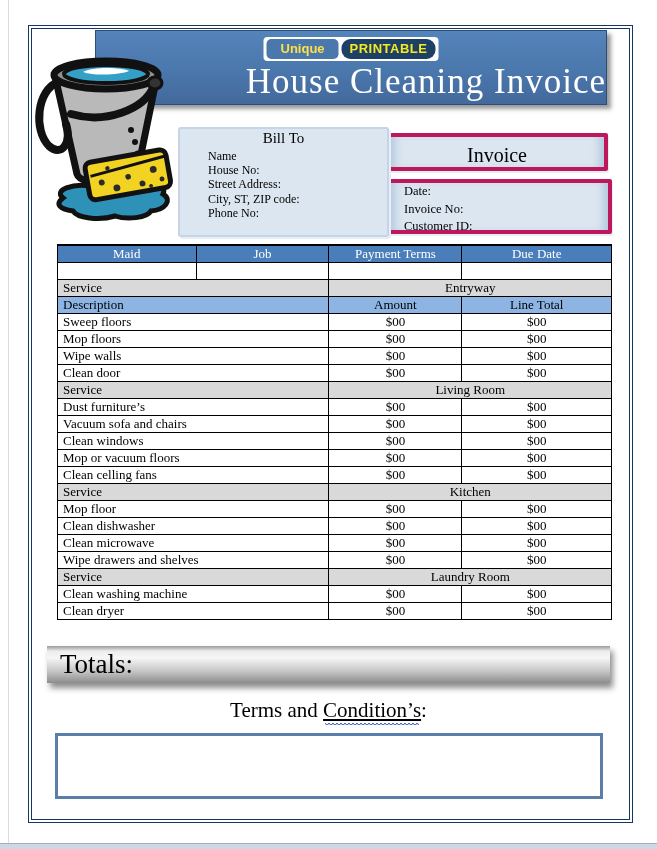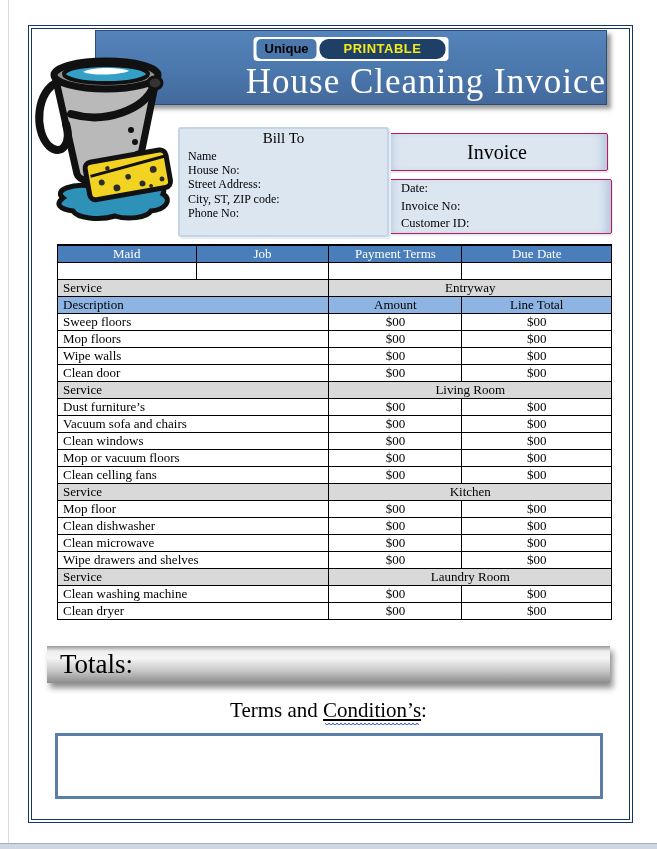--- a/index.html
+++ b/index.html
@@ -16,34 +16,34 @@
   .bottom-strip{position:absolute;left:0;top:843px;width:657px;height:6px;background:#cfd7e2;border-top:1px solid #9fb0c4}
 
   .page-frame{position:absolute;left:28px;top:25px;width:605px;height:798px;border:4px double var(--frame-navy)}
 
   .banner{position:absolute;left:95px;top:30px;width:512px;height:75px;
     background:linear-gradient(180deg,#5584ba 0%,#4a77ac 55%,#44699c 100%);
     border:1px solid #2c4d77;box-shadow:4px 4px 4px rgba(55,55,55,.5);z-index:2}
   .logo{position:absolute;top:6px;left:50%;transform:translateX(-50%);display:flex;align-items:center;
     background:#fdfdfd;padding:2px 3px;border-radius:4px;gap:3px;height:24px;
     font-family:"Liberation Sans",sans-serif;font-size:13px;font-weight:bold;white-space:nowrap}
-  .logo-unique{background:var(--banner-blue);color:#000000;padding:1px 8px;border-radius:5px;line-height:18px}
-  .logo-printable{background:var(--logo-navy);color:var(--logo-yellow);padding:1px 24px;border-radius:9px;
+  .logo-unique{background:var(--banner-blue);color:#fde047;padding:1px 14px;border-radius:5px;line-height:18px}
+  .logo-printable{background:var(--logo-navy);color:var(--logo-yellow);padding:1px 8px;border-radius:9px;
     letter-spacing:.5px;line-height:18px}
   .banner-title{position:absolute;bottom:2px;width:100%;text-align:right;color:#fff;
     font-size:35px;letter-spacing:1px;line-height:40px}
 
   .clipart{position:absolute;left:25px;top:46px;z-index:3}
 
   .bill-to{position:absolute;left:178px;top:127px;width:211px;height:110px;background:var(--panel-blue);
     border:2px solid #c5d4e6;border-radius:3px;box-shadow:2px 2px 0 #e7eef6;z-index:1}
   .bill-to-title{text-align:center;font-size:15px;margin-top:1px}
-  .bill-to-fields{padding-left:8px;font-size:12px;line-height:14.2px;margin-top:2px}
-
-  .scrolly{background:var(--panel-blue);border:1px solid #be185d;border-radius:2px;
+  .bill-to-fields{padding-left:28px;font-size:12px;line-height:14.2px;margin-top:2px}
+
+  .scrolly{background:var(--panel-blue);border:4px solid #be185d;border-radius:2px;
     box-shadow:inset 10px 0 8px -5px #b5c8de,inset -10px 0 8px -5px #b5c8de,1px 2px 0 #e7eef6}
   .invoice-title-box{position:absolute;left:386px;top:133px;width:222px;height:38px;
     text-align:center;font-size:20px;line-height:37px}
   .invoice-details-box{position:absolute;left:386px;top:179px;width:226px;height:55px;
     padding:0 0 0 14px;font-size:12.5px;line-height:17.5px;overflow:hidden}
 
   table.service-table{position:absolute;left:57px;top:244px;width:555px;border-collapse:collapse;
     font-size:13px;z-index:1;background:#fff}
   .service-table th,.service-table td{border:1px solid #000;padding:0 5px;height:16.8px;
     line-height:16px;font-weight:normal;text-align:left}

